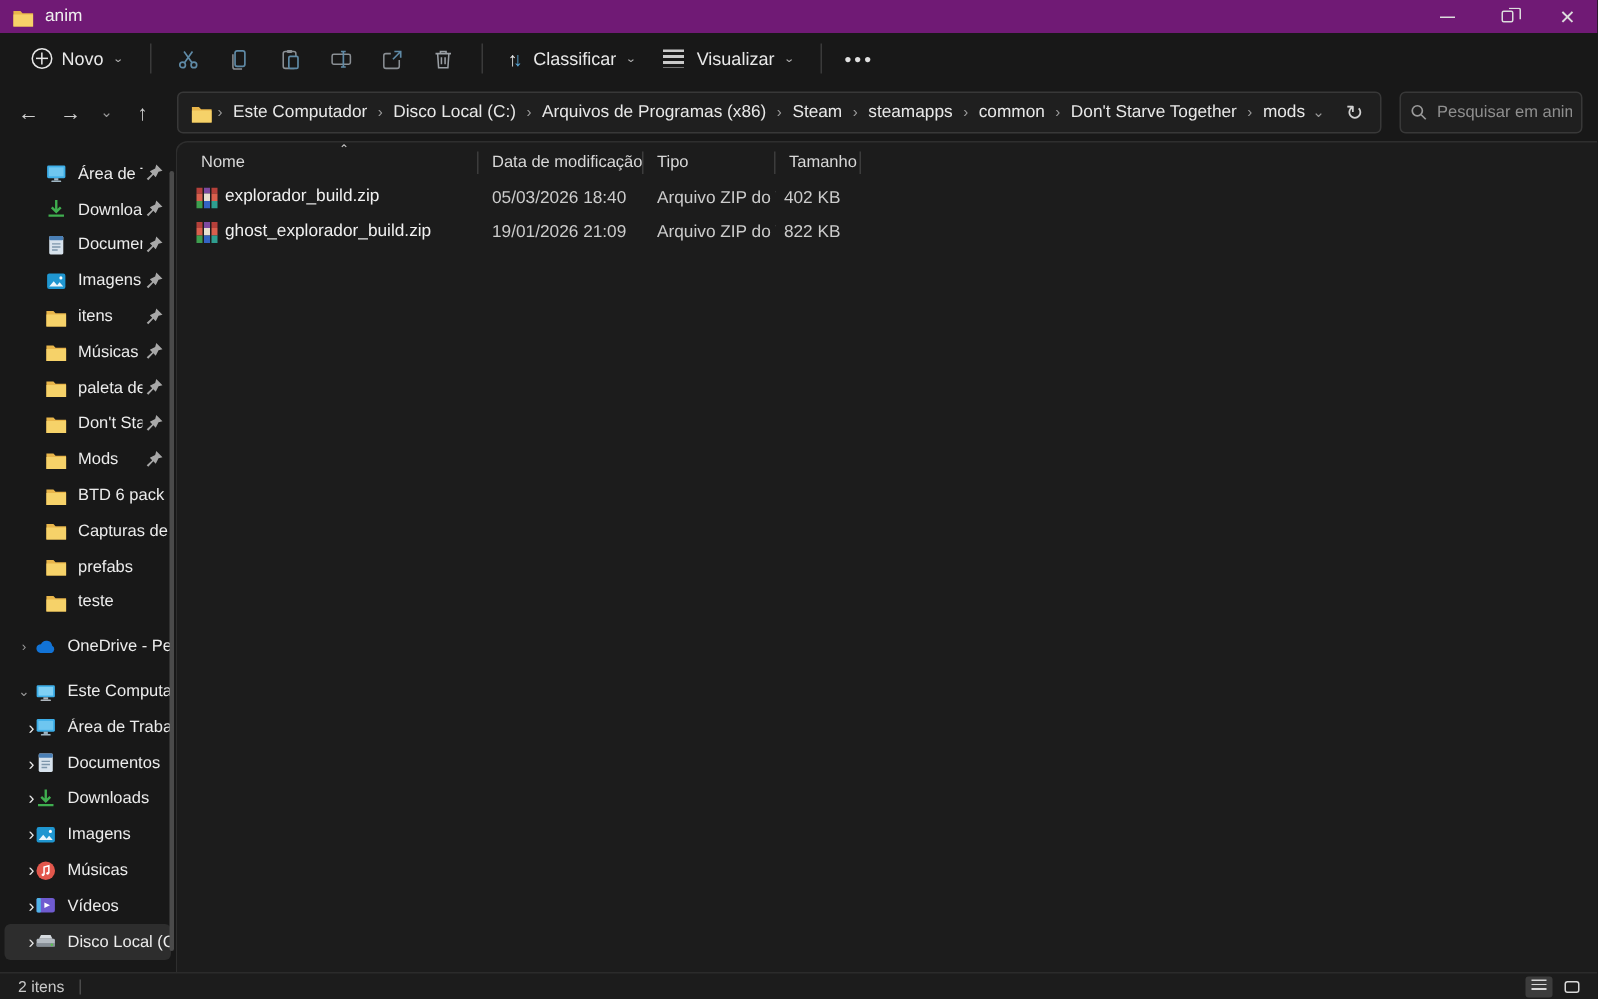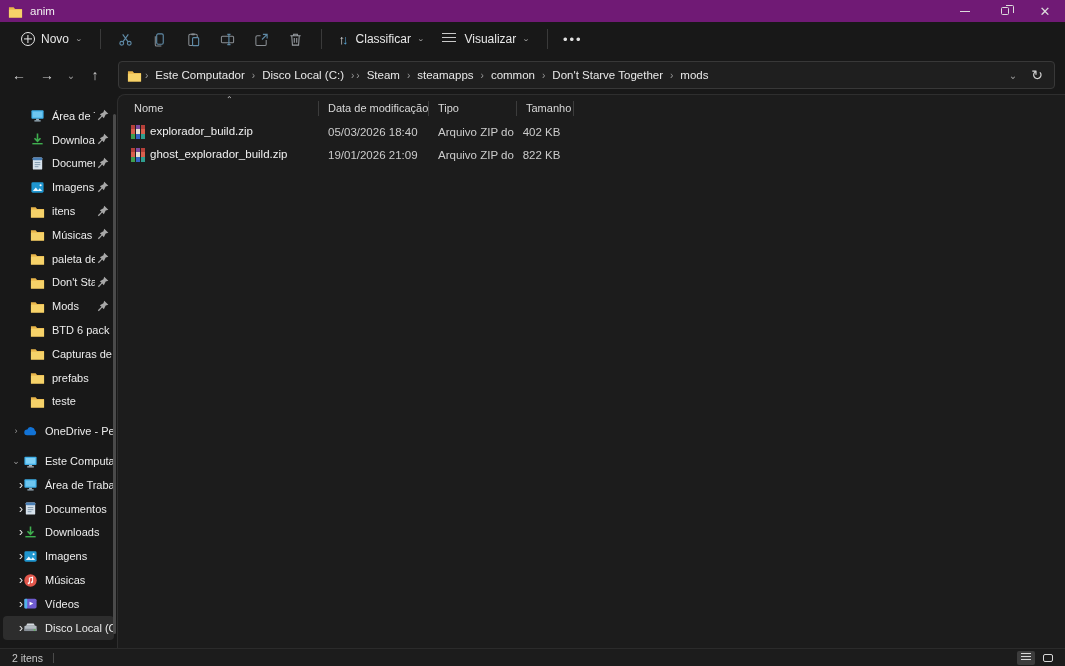--- a/index.html
+++ b/index.html
@@ -195,37 +195,47 @@
           <path d="M1 3.5h5l1.5 1.7H15v9.3H1z" fill="#e8b54a"></path>
           <path d="M1 6h14v8.5H1z" fill="#f6d269"></path>
         </svg>
       </span>
     <div id="breadcrumbs" style="display:flex;align-items:center;overflow:hidden;">
         <span class="crumb-sep">›</span>
         <span class="crumb">Este Computador</span>
         <span class="crumb-sep">›</span>
         <span class="crumb">Disco Local (C:)</span>
         <span class="crumb-sep">›</span>
+        <span class="crumb">Arquivos de Programas (x86)</span>
         <span class="crumb-sep">›</span>
         <span class="crumb">Steam</span>
         <span class="crumb-sep">›</span>
         <span class="crumb">steamapps</span>
         <span class="crumb-sep">›</span>
         <span class="crumb">common</span>
         <span class="crumb-sep">›</span>
         <span class="crumb">Don't Starve Together</span>
         <span class="crumb-sep">›</span>
         <span class="crumb">mods</span>
       </div>
     <div class="addr-end">
       <div class="nav-btn small">⌄</div>
       <div class="nav-btn">
           <span class="refresh-ic">↻</span>
         </div>
     </div>
+  </div>
+  <div class="searchbox">
+    <span class="ic" style="width:12px;height:12px">
+        <svg viewBox="0 0 16 16" fill="none" stroke="#9a9a9a" stroke-width="1.5">
+          <circle cx="6.5" cy="6.5" r="4.5"></circle>
+          <path d="M10 10l4 4"></path>
+        </svg>
+      </span>
+    <input type="text" placeholder="Pesquisar em anim" style="">
   </div>
 </div>
 
 <div class="body-wrap">
   <div class="sidebar">
     <div id="side-list">
         <div class="side-item">
           <span class="ic">
             <svg viewBox="0 0 16 16">
               <rect x="1.5" y="2.5" width="13" height="9" rx="1" fill="#3daee8"></rect>

